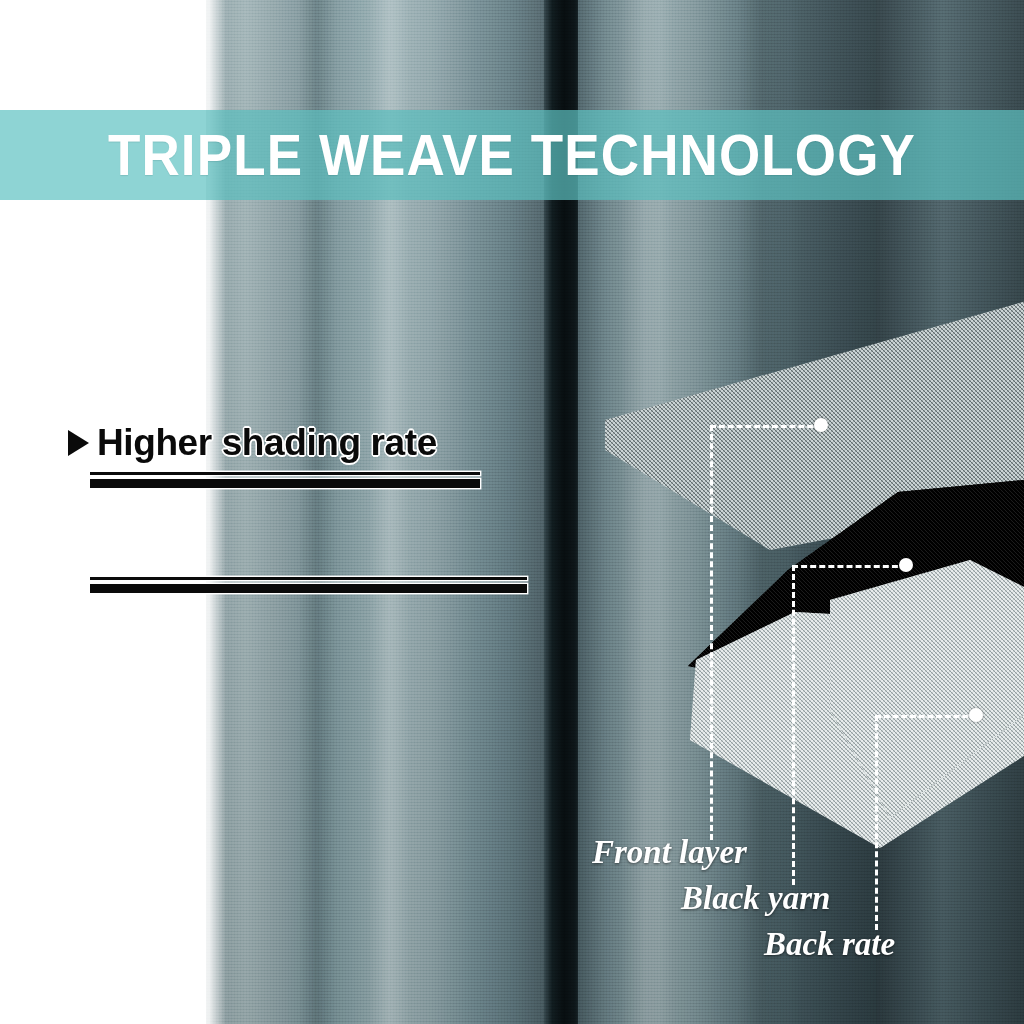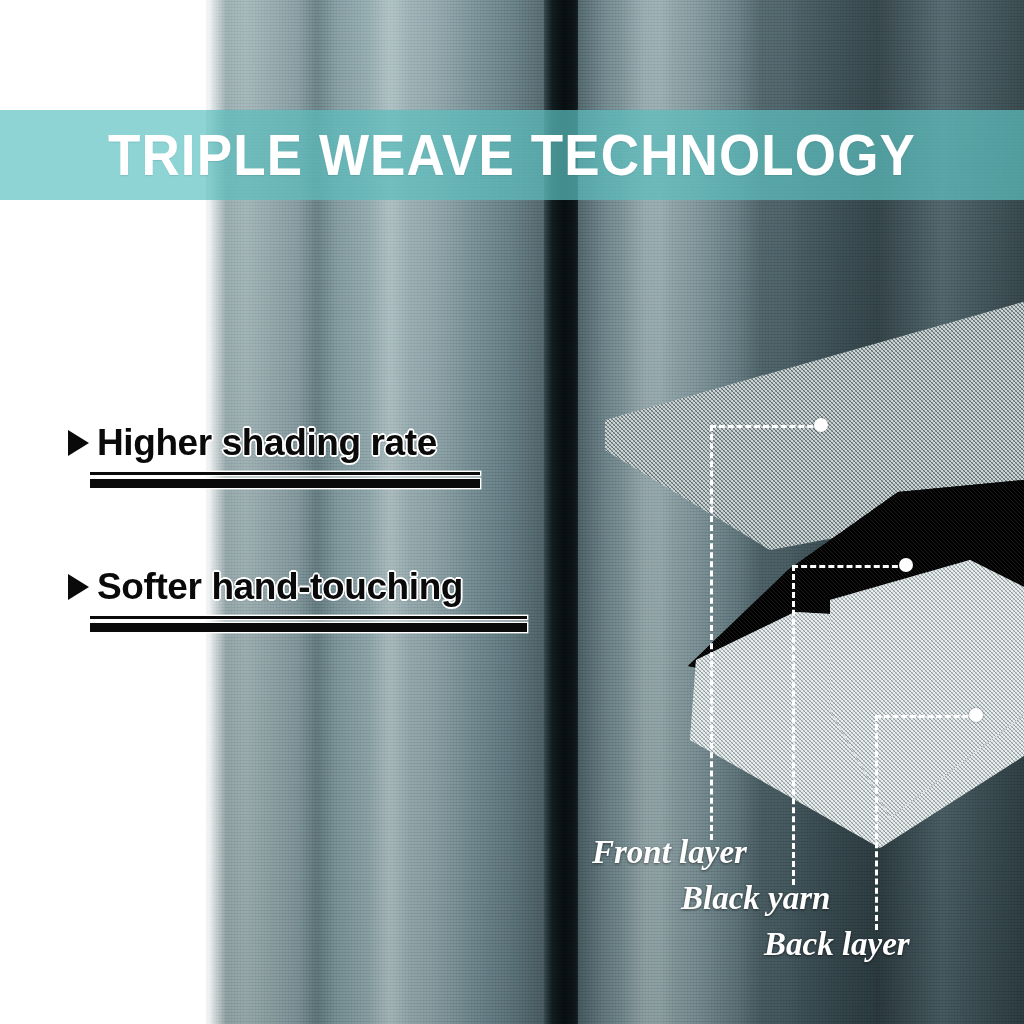--- a/index.html
+++ b/index.html
@@ -247,44 +247,40 @@
   <div class="leader ldr-h" style="left:792px; top:565px; width:115px;"></div>
   <div class="leader ldr-v" style="left:792px; top:565px; height:320px;"></div>
   <div class="ldr-dot" style="left:899px; top:558px;"></div>
 
   <div class="leader ldr-h" style="left:875px; top:715px; width:102px;"></div>
   <div class="leader ldr-v" style="left:875px; top:715px; height:215px;"></div>
   <div class="ldr-dot" style="left:969px; top:708px;"></div>
 
   <div class="layer-label" style="left:681px; top:882px;">Black yarn</div>
   <div class="layer-label" style="left:592px; top:836px;">Front layer</div>
-  <div class="layer-label" style="left:764px; top:928px;">Back layer</div>
+  <div class="layer-label" style="left:764px; top:928px;">Back rate</div>
 
   <div class="banner"></div>
   <div class="banner-over-white"></div>
   <div class="banner-title">TRIPLE WEAVE TECHNOLOGY</div>
 
   <div class="features">
 
     <div class="feature" style="left:68px; top:424px;">
       <div class="feature-row">
         <div class="bullet-tri"></div>
         <div class="feature-text">Higher shading rate</div>
       </div>
       <div class="rule-group" style="width:390px; margin-left:22px;">
         <div class="rule-thin"></div>
         <div class="rule-thick"></div>
       </div>
     </div>
 
     <div class="feature" style="left:68px; top:568px;">
-      <div class="feature-row">
-        <div class="bullet-tri"></div>
-        <div class="feature-text">Softer hand-touching</div>
-      </div>
       <div class="rule-group" style="width:437px; margin-left:22px;">
         <div class="rule-thin"></div>
         <div class="rule-thick"></div>
       </div>
     </div>
 
 
   </div>
 
 </div>

